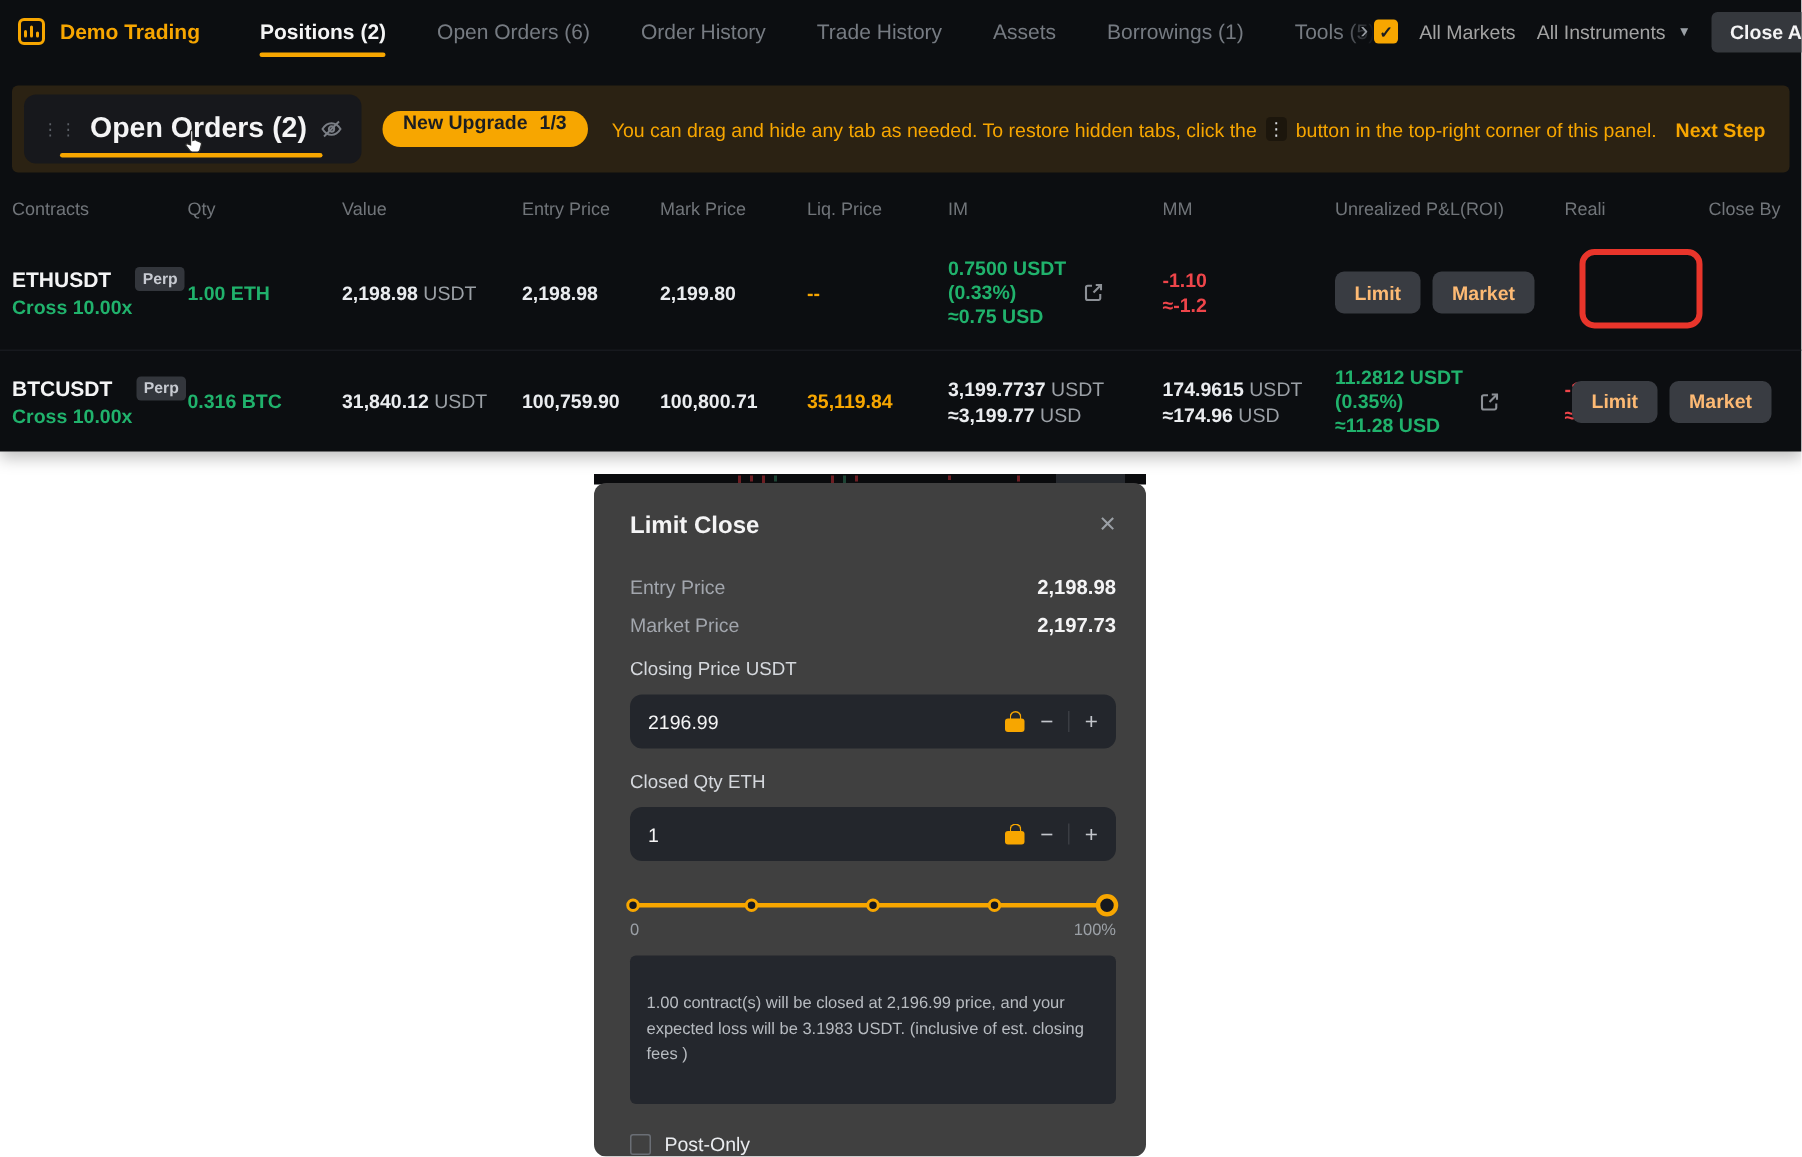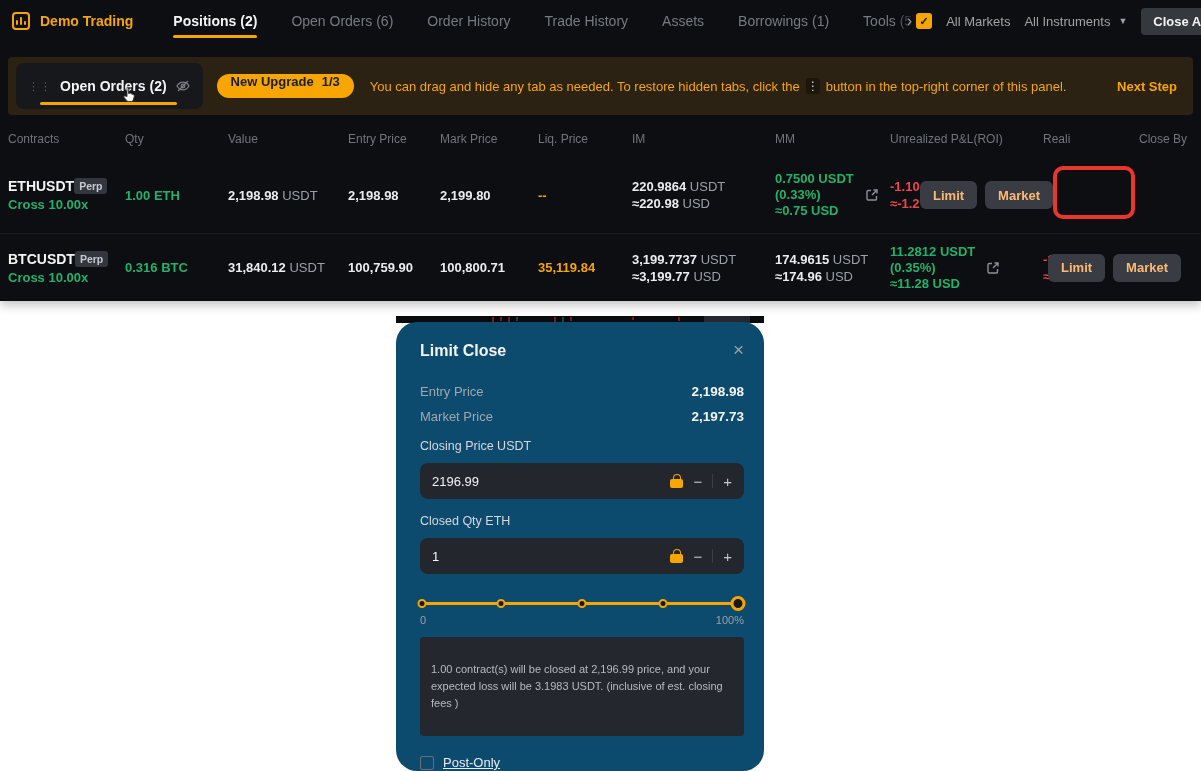--- a/index.html
+++ b/index.html
@@ -51,21 +51,21 @@
     position:absolute; left:8px; right:8px; top:57px; height:58px;
     background:#2b2213; border-radius:4px;
     display:flex; align-items:center; padding:0 16px 0 8px;
   }
   .tab-card {
     position:relative; background:#17181c; border-radius:8px;
     height:46px; min-width:160px; display:flex; align-items:center; gap:8px;
     padding:0 12px; margin-right:14px;
   }
   .drag-dots { color:#5b5f66; font-size:11px; letter-spacing:1px; }
-  .tab-card-label { color:#f4f4f5; font-size:14px; font-weight:bold; white-space:nowrap; }
+  .tab-card-label { color:#f4f4f5; font-size:19px; font-weight:bold; white-space:nowrap; }
   .tab-card .orange-bar { position:absolute; left:24px; right:26px; bottom:4px; height:3px; background:#f7a600; border-radius:2px; }
   .eyeoff-icon svg { display:block; }
   .hand-cursor { position:absolute; left:104px; top:22px; z-index:3; }
   .upgrade-pill {
     background:#f7a600; border-radius:13px; height:24px;
     display:flex; align-items:flex-start; gap:8px; padding:0 14px; margin-right:16px;
     color:#1b1d21; font-size:13px; font-weight:bold; white-space:nowrap;
   }
   .banner-msg { color:#f7a600; font-size:13px; display:flex; align-items:center; gap:6px; white-space:nowrap; }
   .inline-kebab {
@@ -84,21 +84,21 @@
   }
   .thead { top:128px; height:22px; }
   .thead .hcell { font-size:12px; color:#71757a; white-space:nowrap; overflow:hidden; }
   .hcell:first-child { padding-left:8px; }
   .hcell.right { text-align:right; padding-right:14px; }
   .trow { height:68px; }
   .trow.r1 { top:161px; }
   .trow.r2 { top:233px; border-top:1px solid #17191e; }
   .cell { font-size:13px; color:#eaecef; font-weight:bold; white-space:nowrap; }
   .cell:first-child { padding-left:8px; }
-  .sym-line { display:flex; align-items:center; gap:0; }
+  .sym-line { display:flex; align-items:center; gap:16px; }
   .sym { font-size:14px; font-weight:bold; color:#f4f4f5; }
   .perp-badge {
     background:#33363c; color:#c7cad1; font-size:10.5px; font-weight:bold;
     border-radius:3px; padding:2px 5px;
   }
   .margin-mode { color:#20b26c; font-size:13px; font-weight:bold; margin-top:3px; }
   .qty-green { color:#20b26c; }
   .unit { color:#9ba0a6; font-weight:normal; }
   .liq-orange { color:#f7a600; }
   .two-line div { line-height:17px; }
@@ -118,21 +118,21 @@
   }
 
   
   .modal-area { position:absolute; left:396px; top:316px; width:368px; height:455px; }
   .chart-sliver { position:absolute; left:0; top:0; right:0; height:7px; background:#0a0b0d; overflow:hidden; }
   .chart-sliver i { position:absolute; top:1px; width:2px; background:#6e1f24; }
   .chart-sliver .g { background:#1d4434; }
   .chart-sliver .box { position:absolute; right:14px; top:0; width:46px; height:7px; background:#25282d; }
   .modal {
     position:absolute; left:0; top:6px; right:0; bottom:0;
-    background:#0c4a6e; border-radius:21px;
+    background:#404040; border-radius:8px;
     padding:20px 20px 0 24px;
   }
   .modal-head { display:flex; align-items:flex-start; justify-content:space-between; }
   .modal-title { font-size:16px; font-weight:bold; color:#f4f4f5; }
   .modal-close { color:#9ba0a6; font-size:19px; line-height:16px; cursor:pointer; }
   .kv { display:flex; justify-content:space-between; align-items:center; }
   .kv.first { margin-top:24px; }
   .kv + .kv { margin-top:10px; }
   .kv .k { font-size:13px; color:#a2a6ad; }
   .kv .v { font-size:13.5px; font-weight:bold; color:#f4f4f5; }
@@ -167,21 +167,21 @@
     position:absolute; top:1px; width:15px; height:15px; border-radius:50%;
     background:#16181d; border:3.5px solid #f7a600; transform:translateX(-50%); cursor:pointer;
   }
   .slider-labels { display:flex; justify-content:space-between; margin-top:3px; font-size:11px; color:#9ba0a6; }
   .note-box {
     margin-top:11px; background:#24272d; border-radius:4px;
     padding:24px 11px; font-size:11px; color:#b7bbc0; line-height:1.55;
   }
   .postonly { margin-top:19px; display:flex; align-items:center; gap:9px; }
   .checkbox-off { width:14px; height:14px; border:1.5px solid #6a6e75; border-radius:2px; background:transparent; cursor:pointer; }
-  .postonly .lbl { font-size:13px; color:#eaecef;text-decoration:underline; }
+  .postonly .lbl { font-size:13px; color:#eaecef; }
   .modal-btns { margin-top:22px; display:flex; gap:14px; }
   .btn-confirm {
     flex:1; height:36px; background:#f7a600; border:none; border-radius:8px;
     color:#16171a; font-size:14px; font-weight:bold; cursor:pointer;
   }
   .btn-cancel {
     flex:1; height:36px; background:transparent; border:1px solid #45484e; border-radius:8px;
     color:#f4f4f5; font-size:14px; font-weight:bold; cursor:pointer;
   }
 </style>
@@ -267,24 +267,20 @@
         <span class="sym">ETHUSDT</span>
         <span class="perp-badge">Perp</span>
       </div>
       <div class="margin-mode">Cross 10.00x</div>
     </div>
     <span class="cell qty-green">1.00 ETH</span>
     <span class="cell"><span>2,198.98</span> <span class="unit">USDT</span></span>
     <span class="cell">2,198.98</span>
     <span class="cell">2,199.80</span>
     <span class="cell liq-orange">--</span>
-    <div class="cell two-line">
-      <div><span>220.9864</span> <span class="unit">USDT</span></div>
-      <div><span>≈220.98</span> <span class="unit">USD</span></div>
-    </div>
     <div class="cell upnl-cell">
       <div class="upnl-green">
         <div>0.7500 USDT</div>
         <div>(0.33%)</div>
         <div>≈0.75 USD</div>
       </div>
       <span class="share-icon">
         <svg width="16" height="16" viewBox="0 0 16 16" fill="none" stroke="#8c9096" stroke-width="1.4">
           <path d="M7 3.5H4.2A1.2 1.2 0 0 0 3 4.7v7.1A1.2 1.2 0 0 0 4.2 13h7.1a1.2 1.2 0 0 0 1.2-1.2V9"></path>
           <path d="M9.5 3h3.5v3.5"></path>

